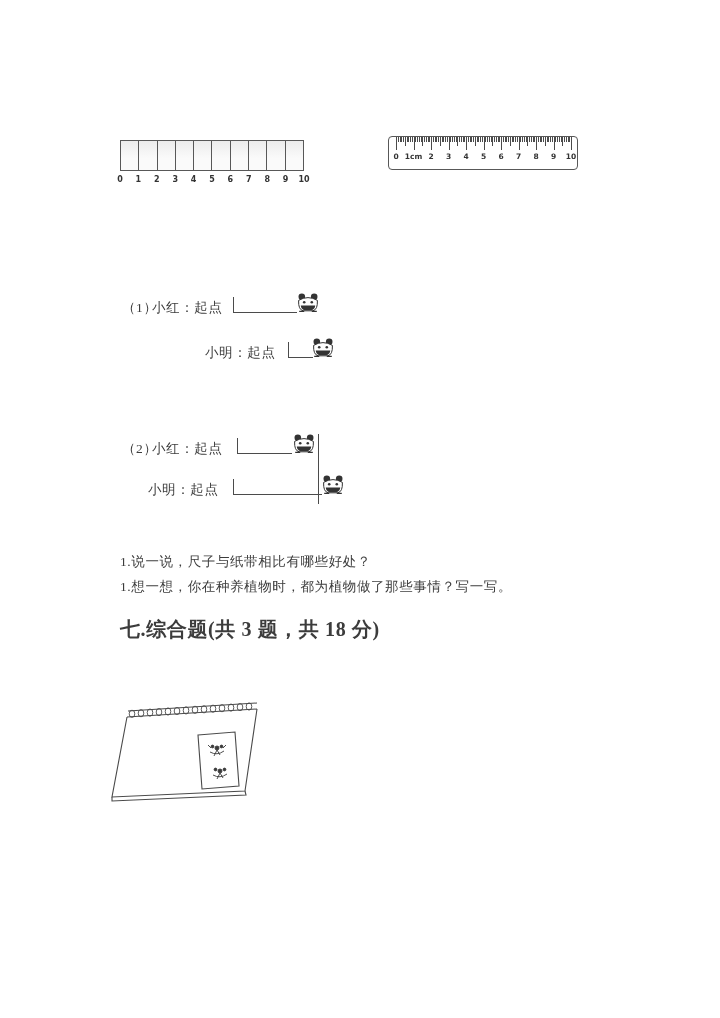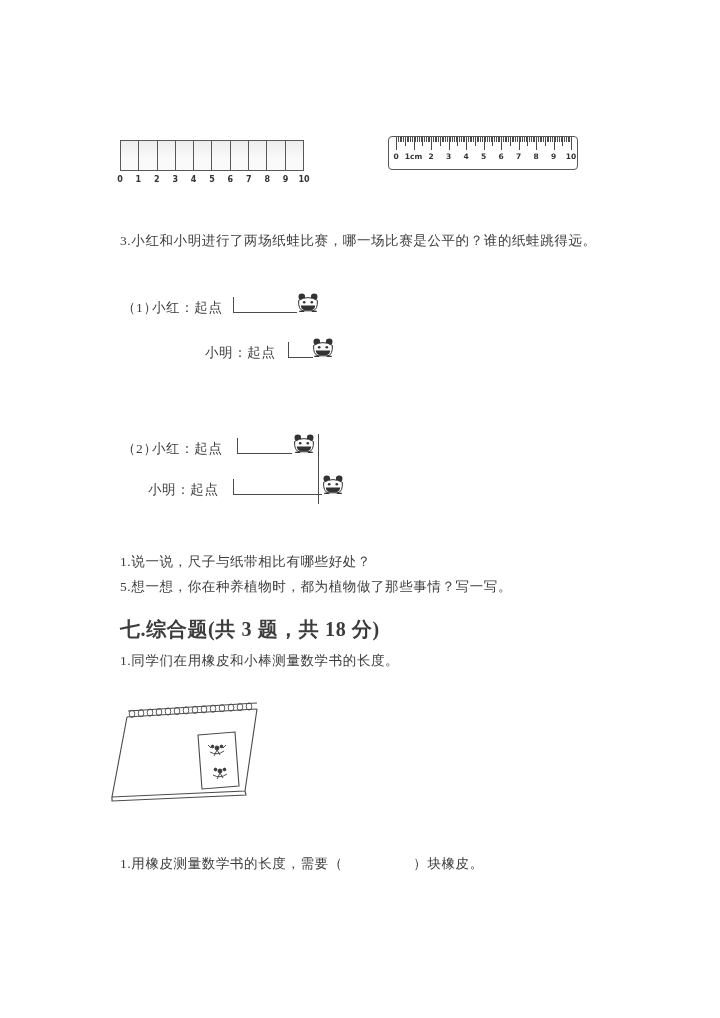--- a/index.html
+++ b/index.html
@@ -173,21 +173,20 @@
         <span class="ruler-num" style="left: 77px;">4</span>
         <span class="ruler-num" style="left: 94.5px;">5</span>
         <span class="ruler-num" style="left: 112px;">6</span>
         <span class="ruler-num" style="left: 129.5px;">7</span>
         <span class="ruler-num" style="left: 147px;">8</span>
         <span class="ruler-num" style="left: 164.5px;">9</span>
         <span class="ruler-num" style="left: 182px;">10</span>
       </div>
   </div>
 
-  <span class="txt" style="left:120px;top:232px">3.小红和小明进行了两场纸蛙比赛，哪一场比赛是公平的？谁的纸蛙跳得远。</span>
 
   <span class="txt" style="left:122px;top:299px">（1）</span>
   <span class="txt" style="left:152px;top:299px">小红：起点</span>
   <div class="vline" style="left:233px;top:297px;height:16px"></div>
   <div class="hline" style="left:233px;top:312px;width:64px"></div>
   <svg class="frog" style="left:296px;top:293px" width="24" height="19">
       <use href="#frog"></use>
     </svg>
 
   <span class="txt" style="left:205px;top:344px">小明：起点</span>
@@ -207,24 +206,23 @@
   <div class="vline" style="left:318px;top:434px;height:70px"></div>
 
   <span class="txt" style="left:148px;top:481px">小明：起点</span>
   <div class="vline" style="left:233px;top:479px;height:16px"></div>
   <div class="hline" style="left:233px;top:494px;width:89px"></div>
   <svg class="frog" style="left:321px;top:475px" width="24" height="19">
       <use href="#frog"></use>
     </svg>
 
   <span class="txt" style="left:120px;top:553px">1.说一说，尺子与纸带相比有哪些好处？</span>
-  <span class="txt" style="left:120px;top:578px">5.想一想，你在种养植物时，都为植物做了那些事情？写一写。</span>
+  <span class="txt" style="left:120px;top:578px">1.想一想，你在种养植物时，都为植物做了那些事情？写一写。</span>
 
   <span class="txt bold" style="left:120px;top:616px;font-size:20px">七.综合题(共 3 题，共 18 分)</span>
-  <span class="txt" style="left:120px;top:652px">1.同学们在用橡皮和小棒测量数学书的长度。</span>
 
   <svg class="abs" style="left:106px;top:701px" width="160" height="118" viewBox="0 0 160 118">
     <g fill="none" stroke="#4a4a4a" stroke-width="1.1">
       <path d="M22 10 L151 2"></path>
       <path d="M21 16 L151 8"></path>
       <path d="M21 16 L6 96 L139 90 L151 8"></path>
       <path d="M6 96 L6 100 L140 94 L139 90"></path>
       <path d="M92 34 L129 31 L133 85 L96 88 Z"></path>
     </g>
     <g fill="none" stroke="#4a4a4a" stroke-width="0.9">
@@ -250,21 +248,20 @@
       <path d="M104 51 Q111 55 118 50" fill="none"></path>
       <path d="M111 49 L108 55 M111 49 L114 54 M105 47 L102 44 M117 47 L120 44" fill="none"></path>
       <circle cx="114" cy="70" r="2"></circle>
         <circle cx="109.5" cy="68.5" r="1.4"></circle>
         <circle cx="118.5" cy="68.5" r="1.4"></circle>
       <path d="M107 74 Q114 78 121 73" fill="none"></path>
       <path d="M114 72 L111 78 M114 72 L117 77" fill="none"></path>
     </g>
   </svg>
 
-  <span class="txt" style="left:120px;top:855px">1.用橡皮测量数学书的长度，需要（　　　　　）块橡皮。</span>
 
   <svg width="0" height="0" style="position:absolute" aria-hidden="true">
     <defs>
       <symbol id="frog" viewBox="0 0 24 19">
         <circle cx="5.8" cy="3.8" r="3.3" fill="#333"></circle>
         <circle cx="18.2" cy="3.8" r="3.3" fill="#333"></circle>
         <path d="M2.6 7.4 Q2.2 16.6 7 17.8 L17 17.8 Q21.8 16.6 21.4 7.4 Q16.8 4.6 12 4.6 Q7.2 4.6 2.6 7.4 Z" fill="#fdfdfd" stroke="#333" stroke-width="1"></path>
         <circle cx="8.2" cy="9.2" r="1.3" fill="#333"></circle>
         <circle cx="15.8" cy="9.2" r="1.3" fill="#333"></circle>
         <path d="M4.8 12.6 L19.2 12.6 Q19 16.4 15.6 17.2 L8.4 17.2 Q5 16.4 4.8 12.6 Z" fill="#333"></path>

